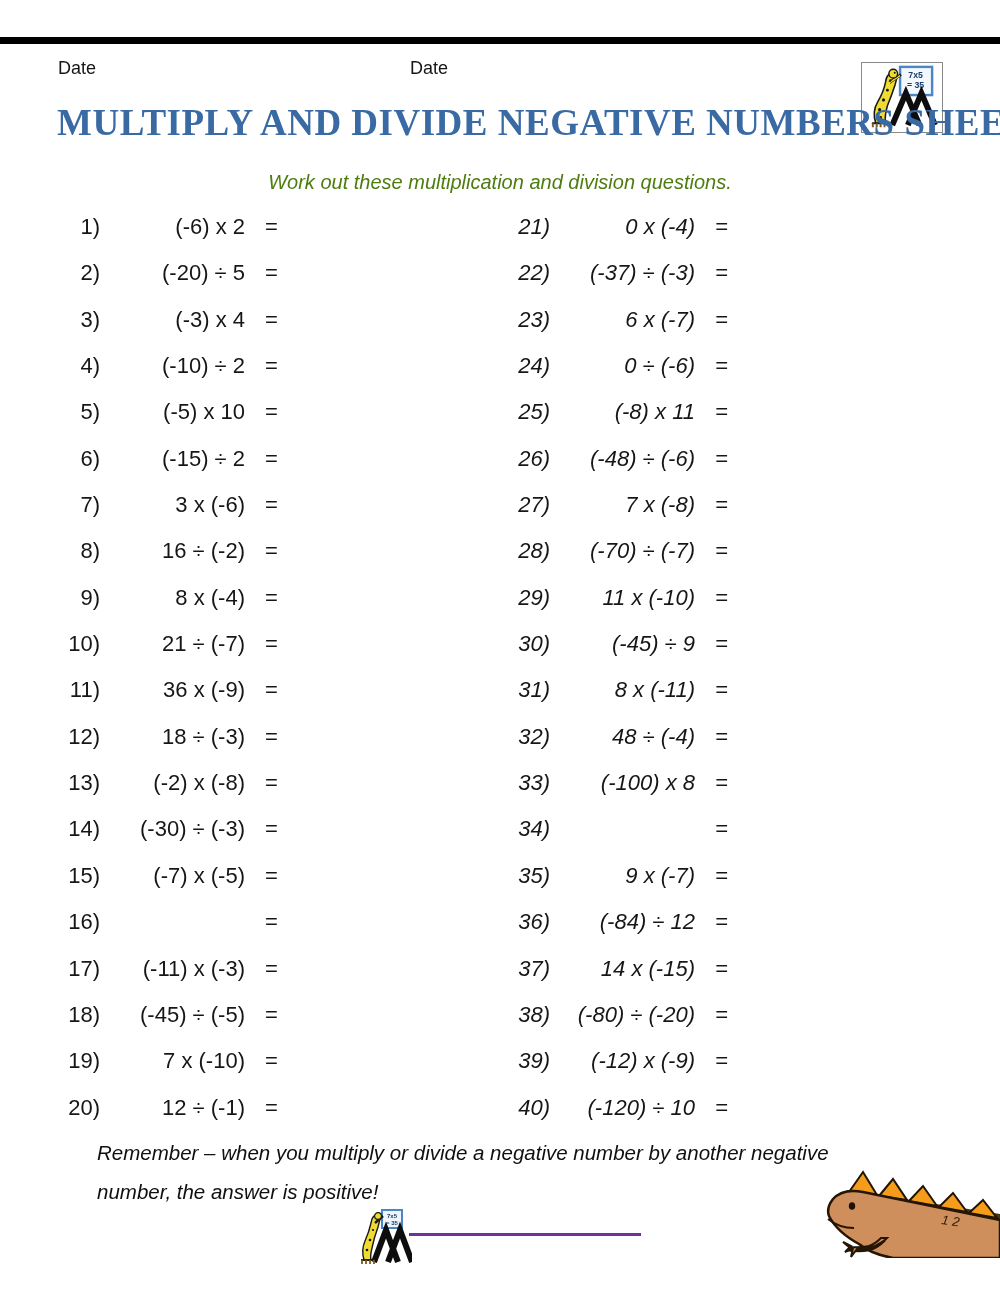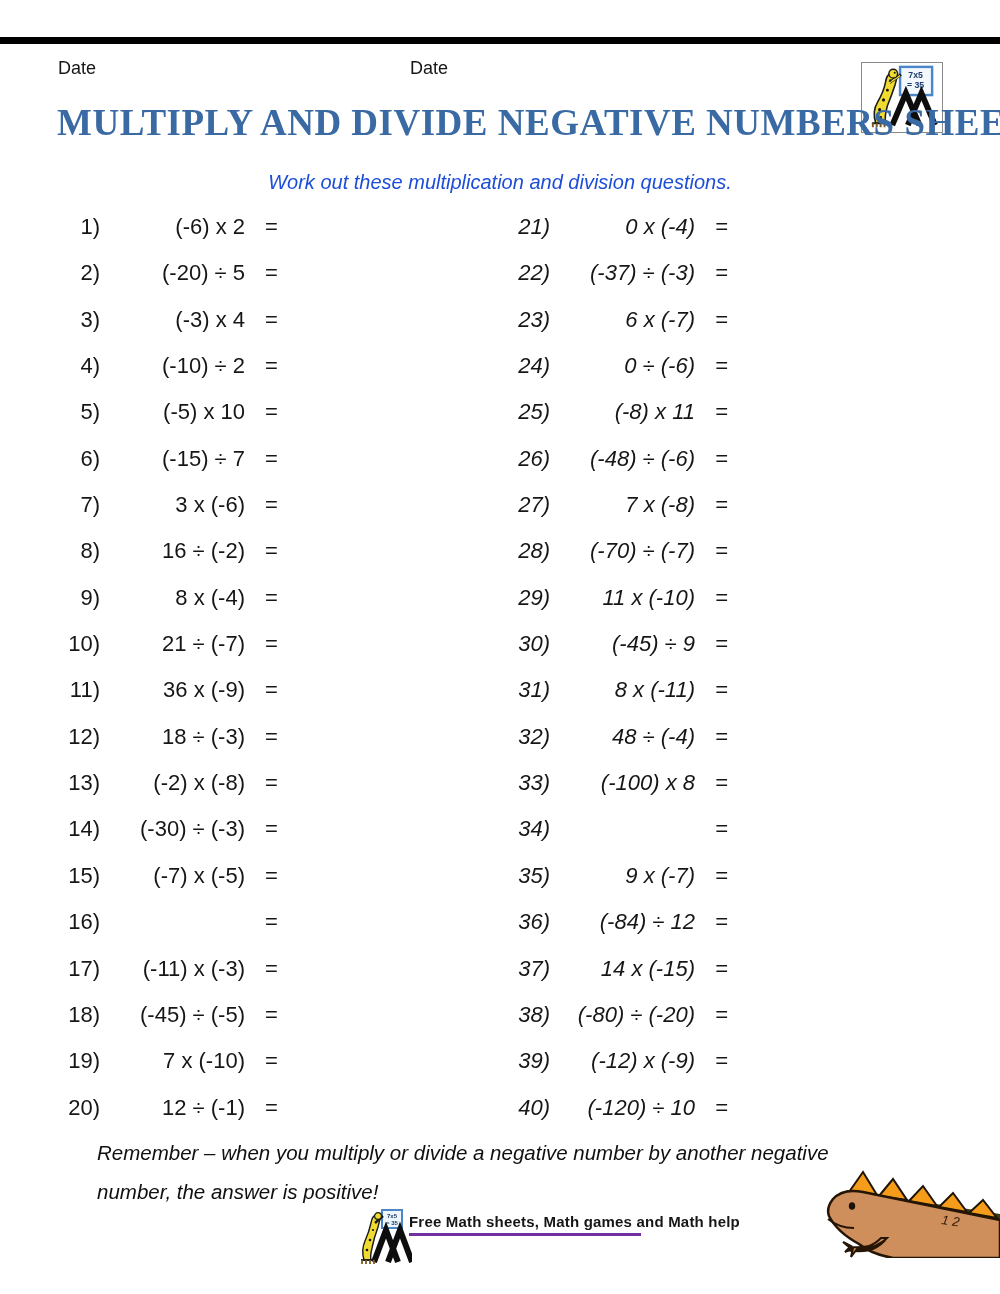--- a/index.html
+++ b/index.html
@@ -22,21 +22,21 @@
   }
   .logo-box svg { display:block; width:100%; height:100%; }
 
   .page-title {
     position:absolute; left:57px; top:101px; white-space:nowrap;
     font-family:"Liberation Serif","DejaVu Serif",serif;
     font-weight:bold; font-size:37px; letter-spacing:0.5px; color:#3a6aa4;
   }
   .instruction {
     position:absolute; left:0; top:171px; width:1000px; text-align:center;
-    font-style:italic; font-size:20px; color:#1d4ed8;
+    font-style:italic; font-size:20px; color:#4d7c0f;
   }
 
   .qcol { position:absolute; top:204px; width:275px; }
   .qcol-left  { left:45px; }
   .qcol-right { left:495px;font-style:italic; }
   .qrow { position:relative; height:46.35px; font-size:22px; }
   .qrow span { position:absolute; line-height:46.35px; white-space:nowrap; }
   .qnum  { right:220px; }
   .qexpr { right:75px; }
   .qeq   { left:220px; }
@@ -132,21 +132,21 @@
     </div>
 
     <div class="qrow">
       <span class="qnum">5)</span>
       <span class="qexpr">(-5) x 10</span>
       <span class="qeq">=</span>
     </div>
 
     <div class="qrow">
       <span class="qnum">6)</span>
-      <span class="qexpr">(-15) ÷ 7</span>
+      <span class="qexpr">(-15) ÷ 2</span>
       <span class="qeq">=</span>
     </div>
 
     <div class="qrow">
       <span class="qnum">7)</span>
       <span class="qexpr">3 x (-6)</span>
       <span class="qeq">=</span>
     </div>
 
     <div class="qrow">
@@ -359,21 +359,20 @@
       <path d="M8 52 Q5 42 9 33 Q13 24 15 15 Q16 8 20 7 Q25 6 24 11 L22 19 Q18 30 16 40 Q14 48 15 52 Z" fill="#f0dc30" stroke="#1a1a1a" stroke-width="1.4"></path>
       <path d="M19 15 L27 8" fill="none" stroke="#1a1a1a" stroke-width="2.4"></path>
       <circle cx="22" cy="8" r="3.4" fill="#f0dc30" stroke="#1a1a1a" stroke-width="1.2"></circle>
       <circle cx="11" cy="42" r="1.3" fill="#111"></circle>
       <circle cx="14" cy="32" r="1.3" fill="#111"></circle>
       <circle cx="17" cy="22" r="1.1" fill="#111"></circle>
       <path d="M5 52 h14" stroke="#1a1a1a" stroke-width="1.8"></path>
       <path d="M6 52 v4 M10 52 v4 M14 52 v4 M18 52 v4" stroke="#7a5a20" stroke-width="1.8"></path>
     </svg>
   </div>
-  <div class="footer-tagline">Free Math sheets, Math games and Math help</div>
   <div class="footer-rule"></div>
 
   <div class="lizard">
     <svg viewBox="0 0 177 90" aria-hidden="true">
 
       <polygon points="24,22 177,46 177,60 20,30" fill="#3c3a10"></polygon>
 
       <polygon points="26,24 40,4 54,27" fill="#f59c1a" stroke="#201505" stroke-width="2"></polygon>
       <polygon points="56,28 70,11 84,32" fill="#f59c1a" stroke="#201505" stroke-width="2"></polygon>
       <polygon points="86,33 100,18 114,38" fill="#f59c1a" stroke="#201505" stroke-width="2"></polygon>

